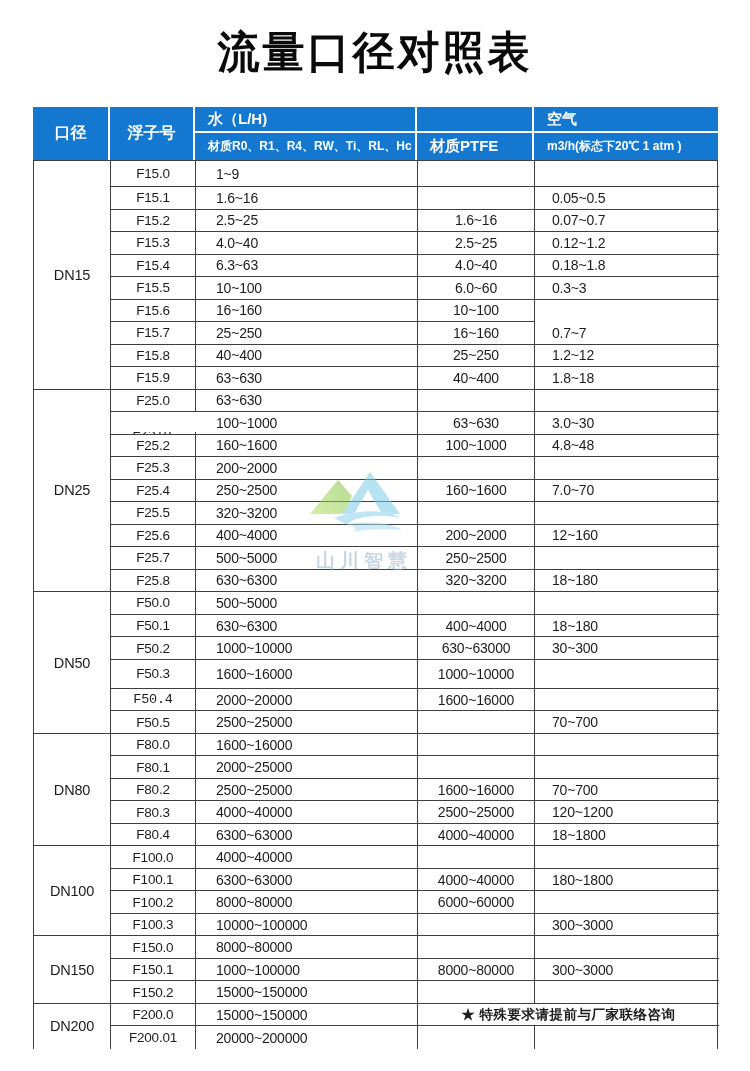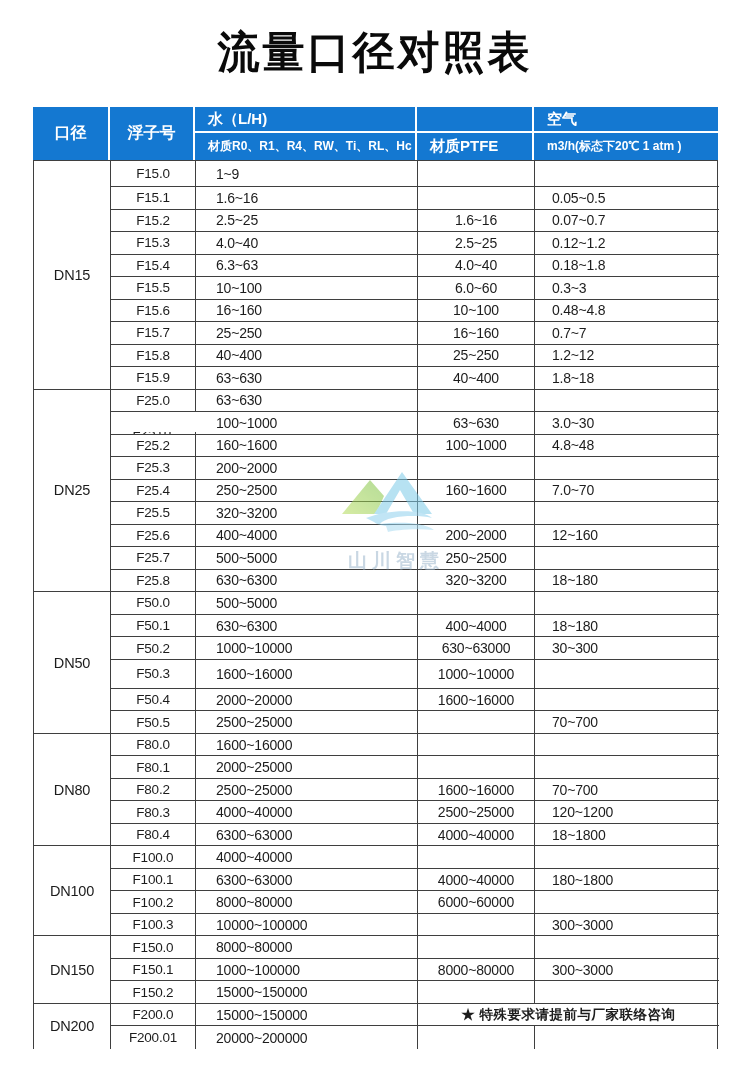--- a/index.html
+++ b/index.html
@@ -46,21 +46,21 @@
   .bb { border-bottom:1px solid #3f3f3f; }
   .dn { justify-content:center; font-size:14.5px; }
   .fno { justify-content:center; font-size:13.5px; }
   .water { padding-left:20px; }
   .ptfe { justify-content:center; }
   .air { padding-left:17px; }
   .note { justify-content:center; font-weight:700; font-size:13.5px; letter-spacing:0.5px; }
 
   
   .watermark {
-    position:absolute; left:328px; top:468px; width:136px; height:128px;
+    position:absolute; left:296px; top:468px; width:136px; height:128px;
     opacity:0.55; pointer-events:none; text-align:center;
   }
   .watermark .wm-text {
     margin-top:2px; font-size:19px; font-weight:700; color:#9db7cd; letter-spacing:5px;
   }
 </style>
 </head>
 <body>
 
 <div class="page">
@@ -100,21 +100,20 @@
         <div class="cell water br bb" style="grid-area: 5 / 3;">6.3~63</div>
         <div class="cell ptfe br bb" style="grid-area: 5 / 4;">4.0~40</div>
         <div class="cell air bb" style="grid-area: 5 / 5;">0.18~1.8</div>
         <div class="cell fno br bb" style="grid-area: 6 / 2;">F15.5</div>
         <div class="cell water br bb" style="grid-area: 6 / 3;">10~100</div>
         <div class="cell ptfe br bb" style="grid-area: 6 / 4;">6.0~60</div>
         <div class="cell air bb" style="grid-area: 6 / 5;">0.3~3</div>
         <div class="cell fno br bb" style="grid-area: 7 / 2;">F15.6</div>
         <div class="cell water br bb" style="grid-area: 7 / 3;">16~160</div>
         <div class="cell ptfe br bb" style="grid-area: 7 / 4;">10~100</div>
-        <div class="cell air bb" style="grid-area: 7 / 5;">0.48~4.8</div>
         <div class="cell fno br bb" style="grid-area: 8 / 2;">F15.7</div>
         <div class="cell water br bb" style="grid-area: 8 / 3;">25~250</div>
         <div class="cell ptfe br bb" style="grid-area: 8 / 4;">16~160</div>
         <div class="cell air bb" style="grid-area: 8 / 5; text-align: center;">0.7~7</div>
         <div class="cell fno br bb" style="grid-area: 9 / 2;">F15.8</div>
         <div class="cell water br bb" style="grid-area: 9 / 3;">40~400</div>
         <div class="cell ptfe br bb" style="grid-area: 9 / 4;">25~250</div>
         <div class="cell air bb" style="grid-area: 9 / 5;">1.2~12</div>
         <div class="cell fno br bb" style="grid-area: 10 / 2;">F15.9</div>
         <div class="cell water br bb" style="grid-area: 10 / 3;">63~630</div>
@@ -167,21 +166,21 @@
         <div class="cell ptfe br bb" style="grid-area: 21 / 4;">400~4000</div>
         <div class="cell air bb" style="grid-area: 21 / 5;">18~180</div>
         <div class="cell fno br bb" style="grid-area: 22 / 2;">F50.2</div>
         <div class="cell water br bb" style="grid-area: 22 / 3;">1000~10000</div>
         <div class="cell ptfe br bb" style="grid-area: 22 / 4;">630~63000</div>
         <div class="cell air bb" style="grid-area: 22 / 5;">30~300</div>
         <div class="cell fno br bb" style="grid-area: 23 / 2;">F50.3</div>
         <div class="cell water br bb" style="grid-area: 23 / 3;">1600~16000</div>
         <div class="cell ptfe br bb" style="grid-area: 23 / 4;">1000~10000</div>
         <div class="cell air bb" style="grid-area: 23 / 5; margin-top: 28px;">48~480</div>
-        <div class="cell fno br bb" style="grid-area: 24 / 2;">F50.4</div>
+        <div class="cell fno br bb" style="grid-area: 24 / 2; font-family: Liberation Mono, monospace;">F50.4</div>
         <div class="cell water br bb" style="grid-area: 24 / 3;">2000~20000</div>
         <div class="cell ptfe br bb" style="grid-area: 24 / 4;">1600~16000</div>
         <div class="cell air bb" style="grid-area: 24 / 5;"></div>
         <div class="cell fno br bb" style="grid-area: 25 / 2;">F50.5</div>
         <div class="cell water br bb" style="grid-area: 25 / 3;">2500~25000</div>
         <div class="cell ptfe br bb" style="grid-area: 25 / 4;"></div>
         <div class="cell air bb" style="grid-area: 25 / 5;">70~700</div>
         <div class="cell dn br bb" style="grid-area: 26 / 1 / 31;">DN80</div>
         <div class="cell fno br bb" style="grid-area: 26 / 2; text-align: right;">F80.0</div>
         <div class="cell water br bb" style="grid-area: 26 / 3;">1600~16000</div>

